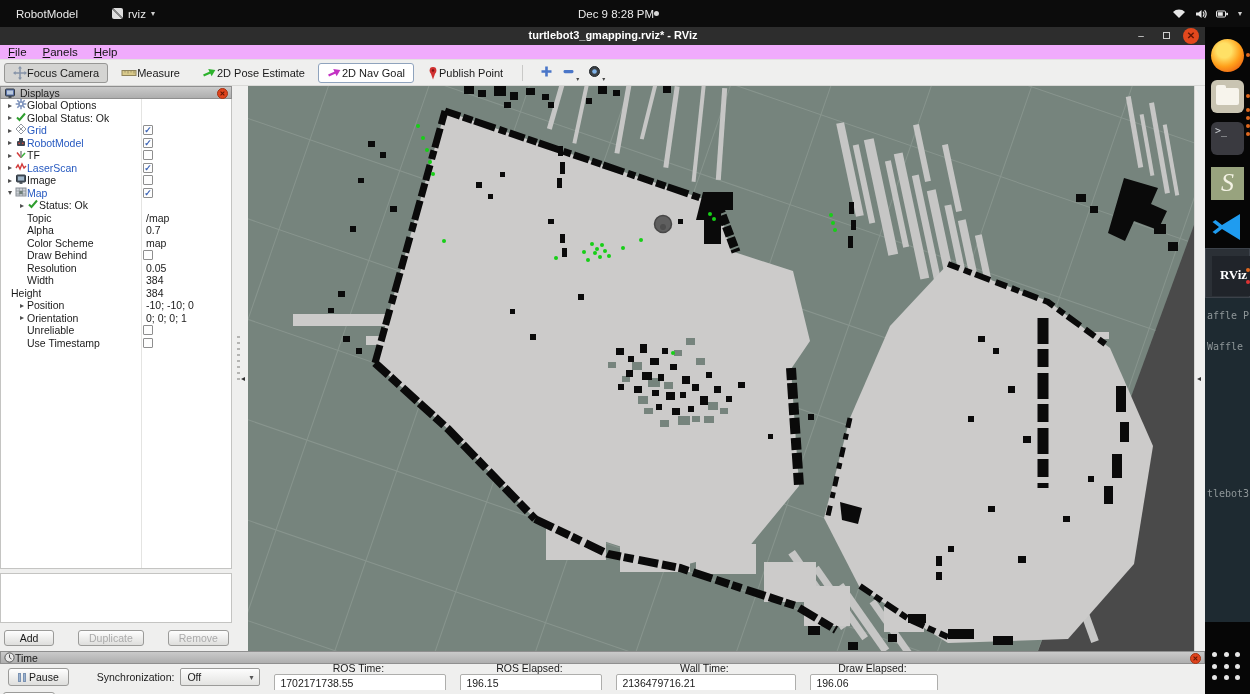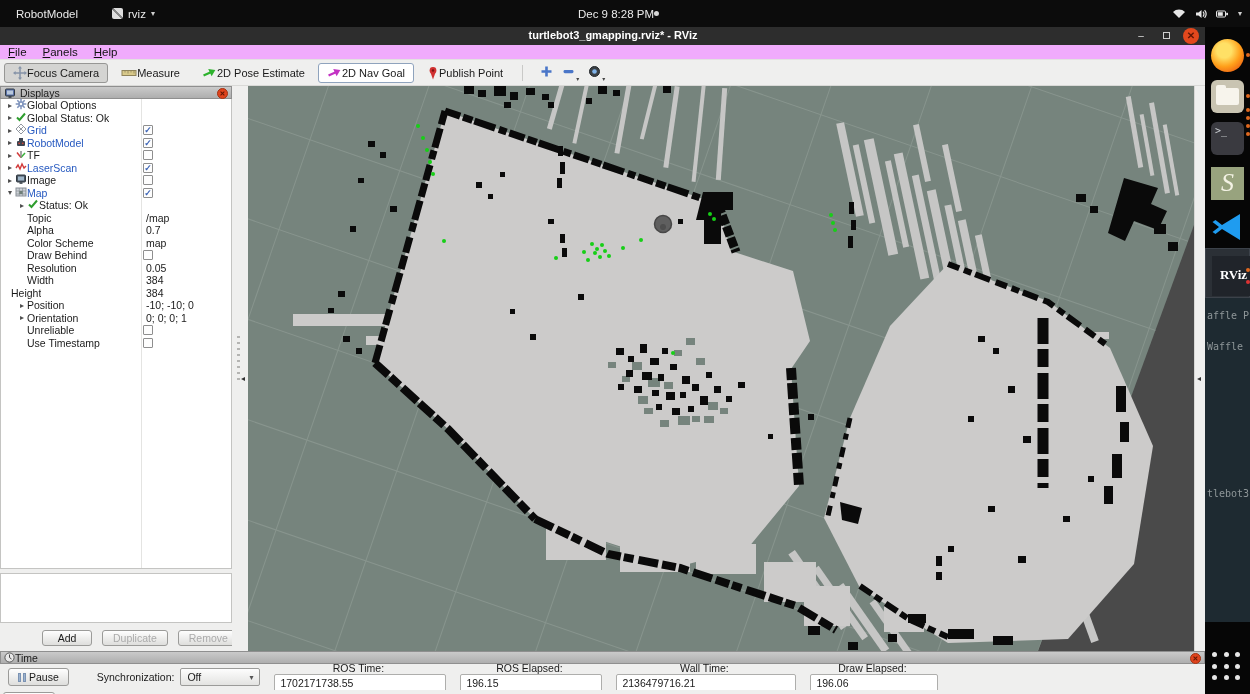--- a/index.html
+++ b/index.html
@@ -66,21 +66,21 @@
   .trow{position:relative;height:12.5px;display:flex;align-items:center;
     font-size:10.5px;color:#1a1a1a;white-space:nowrap;}
   .trow .arrow{width:10px;font-size:8px;color:#4c4c4c;text-align:center;flex:0 0 10px;}
   .trow .tlabel{overflow:hidden;}
   .trow .tlabel.link{color:#2659c0;}
   .tval{position:absolute;left:145px;top:0;height:12.5px;line-height:12.5px;}
   .tcheck{position:absolute;left:142px;top:1px;width:10px;height:10px;background:#fdfdfd;
     border:1px solid #8e8e8e;border-radius:1px;font-size:9px;line-height:9px;text-align:center;
     color:#3b63b5;font-weight:bold;}
   #desc-area{height:50px;background:#fff;border:1px solid #c4c4c2;margin-top:4px;}
-  #panel-btns{height:26px;display:flex;align-items:center;gap:10px;padding:0 4px;margin-top:2px;margin-left:38px;}
+  #panel-btns{height:26px;display:flex;align-items:center;gap:24px;padding:0 4px;margin-top:2px;}
   .pbtn{flex:0 0 auto;min-width:50px;height:16px;padding:0 10px;font-size:10.5px;color:#1a1a1a;
     background:linear-gradient(#fefefe,#dededc);border:1px solid #9b9b99;border-radius:3px;
     text-align:center;line-height:14px;}
   .pbtn.disabled{color:#ababab;}
 
   #left-splitter{width:16px;height:565px;background:#efefee;position:relative;}
   #left-splitter .grip{position:absolute;left:5px;top:250px;width:3px;height:48px;
     background:repeating-linear-gradient(#b4b4b2 0 2px,transparent 2px 6px);}
   .collapse-arrow{position:absolute;font-size:8px;color:#333;}
 

